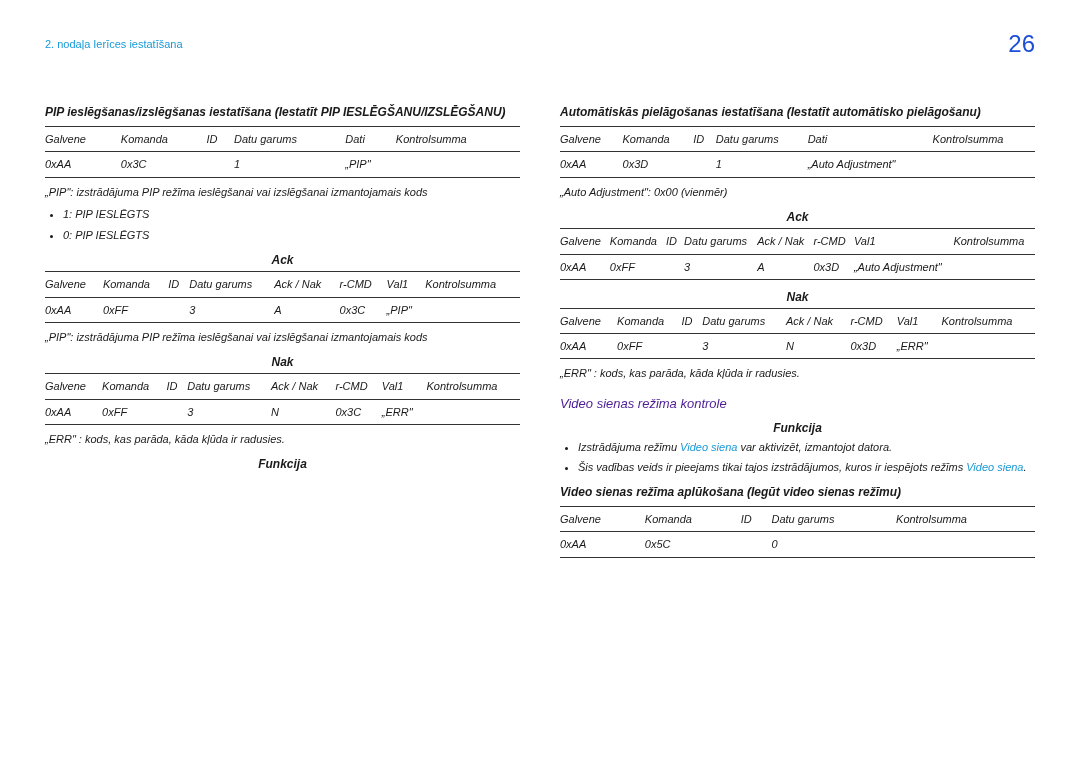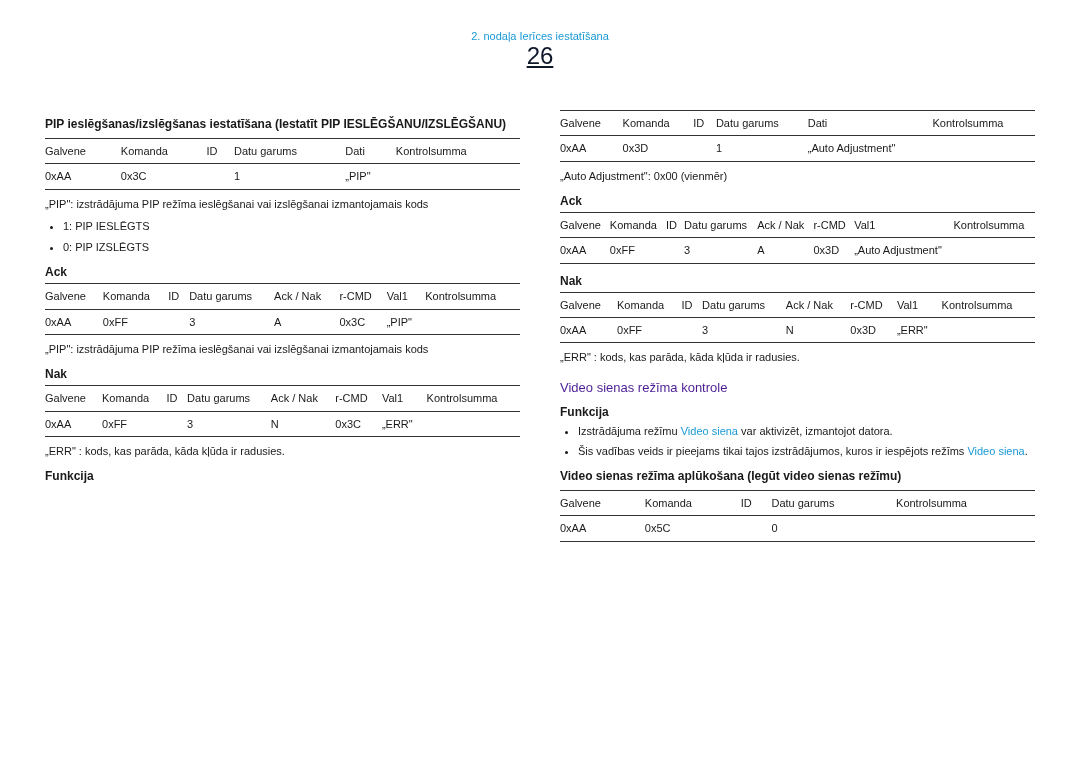--- a/index.html
+++ b/index.html
@@ -11,35 +11,34 @@
     height: 763px;
     background: #fff;
     position: relative;
     padding: 30px 45px;
   }
   .page-header {
     display: flex;
     justify-content: space-between;
     align-items: center;
     margin-bottom: 40px;
-    flex-direction: column;
   }
   .breadcrumb {
     color: #1999d6;
     font-size: 11px;
   }
   .page-number {
-    color: #0f172a;
+    color: #1d4ed8;
     font-size: 24px;
     font-weight: 300;
-    text-decoration: underline;
   }
   .columns {
     display: flex;
     gap: 40px;
+    font-style: italic;
   }
   .col { flex: 1; min-width: 0; }
   h2.section-blue {
     color: #4c1d95;
     font-size: 13px;
     font-weight: 400;
     margin-top: 14px;
     margin-bottom: 8px;
   }
   h3.section-bold {
@@ -47,20 +46,21 @@
     font-size: 12px;
     margin-top: 6px;
     margin-bottom: 6px;
     line-height: 1.35;
   }
   h4.sub-bold {
     font-weight: 700;
     font-size: 12px;
     margin-top: 10px;
     margin-bottom: 4px;
+    text-align: center;
   }
   table {
     border-collapse: collapse;
     width: 100%;
     font-size: 11px;
     margin-bottom: 6px;
   }
   th, td {
     text-align: left;
     padding: 5px 6px 5px 0;
@@ -107,21 +107,21 @@
         <td>1</td>
         <td>„PIP"</td>
         <td></td>
       </tr>
         </tbody>
     </table>
 
     <p class="note">„PIP": izstrādājuma PIP režīma ieslēgšanai vai izslēgšanai izmantojamais kods</p>
     <ul class="bullets">
       <li>1: PIP IESLĒGTS</li>
-      <li>0: PIP IZSLĒGTS</li>
+      <li>0: PIP IESLĒGTS</li>
     </ul>
 
     <h4 class="sub-bold">Ack</h4>
     <table>
       <thead>
           <tr>
         <th>Galvene</th>
         <th>Komanda</th>
         <th>ID</th>
         <th>Datu garums</th>
@@ -173,20 +173,21 @@
       </tr>
         </tbody>
     </table>
     <p class="note">„ERR" : kods, kas parāda, kāda kļūda ir radusies.</p>
 
     <h4 class="sub-bold">Funkcija</h4>
 
   </div>
 
   <div class="col">
+    <h3 class="section-bold">Automātiskās pielāgošanas iestatīšana (Iestatīt automātisko pielāgošanu)</h3>
 
     <table>
       <thead>
           <tr>
         <th>Galvene</th>
         <th>Komanda</th>
         <th>ID</th>
         <th>Datu garums</th>
         <th>Dati</th>
         <th>Kontrolsumma</th>

